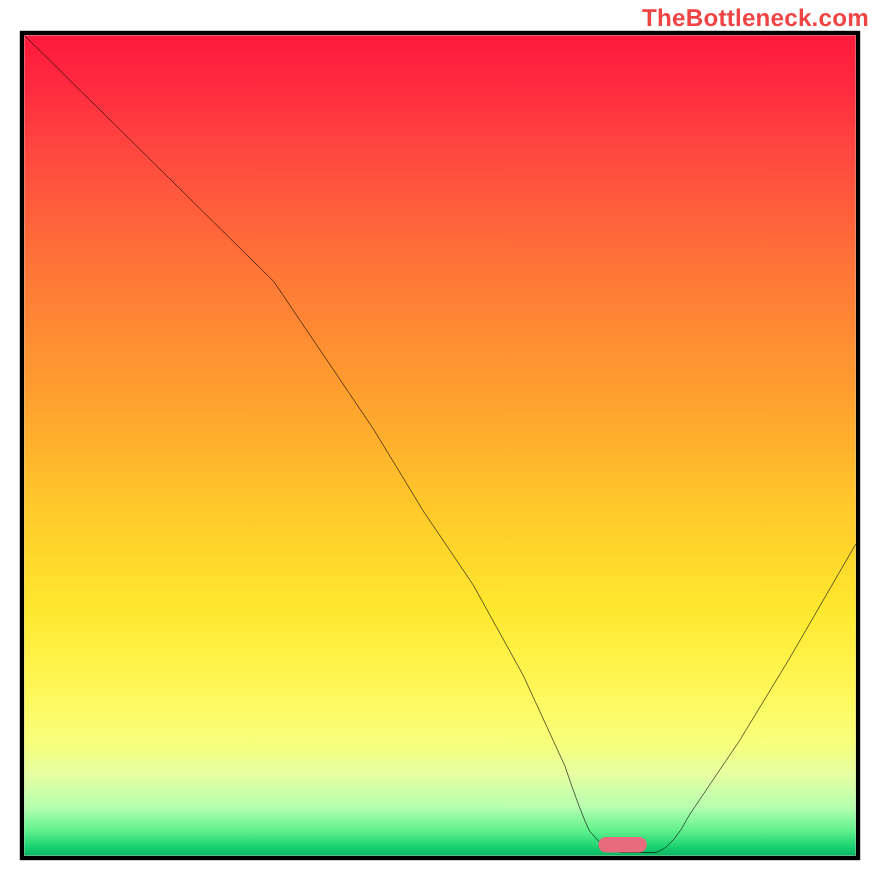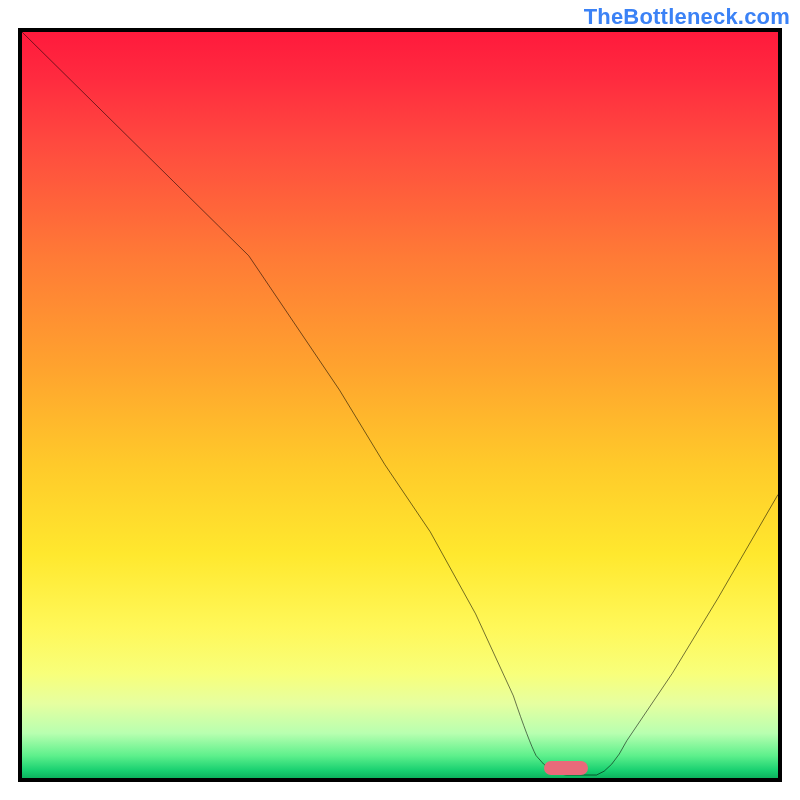--- a/index.html
+++ b/index.html
@@ -14,21 +14,21 @@
     position: relative;
     width: 800px;
     height: 800px;
   }
   .watermark {
     position: absolute;
     top: 4px;
     right: 10px;
     font-size: 22px;
     font-weight: 600;
-    color: #3b82f6;
+    color: #ef4444;
     letter-spacing: 0.2px;
   }
   .plot-area {
     position: absolute;
     left: 18px;
     top: 28px;
     width: 764px;
     height: 754px;
     border: 4px solid #000000;
     box-sizing: border-box;

